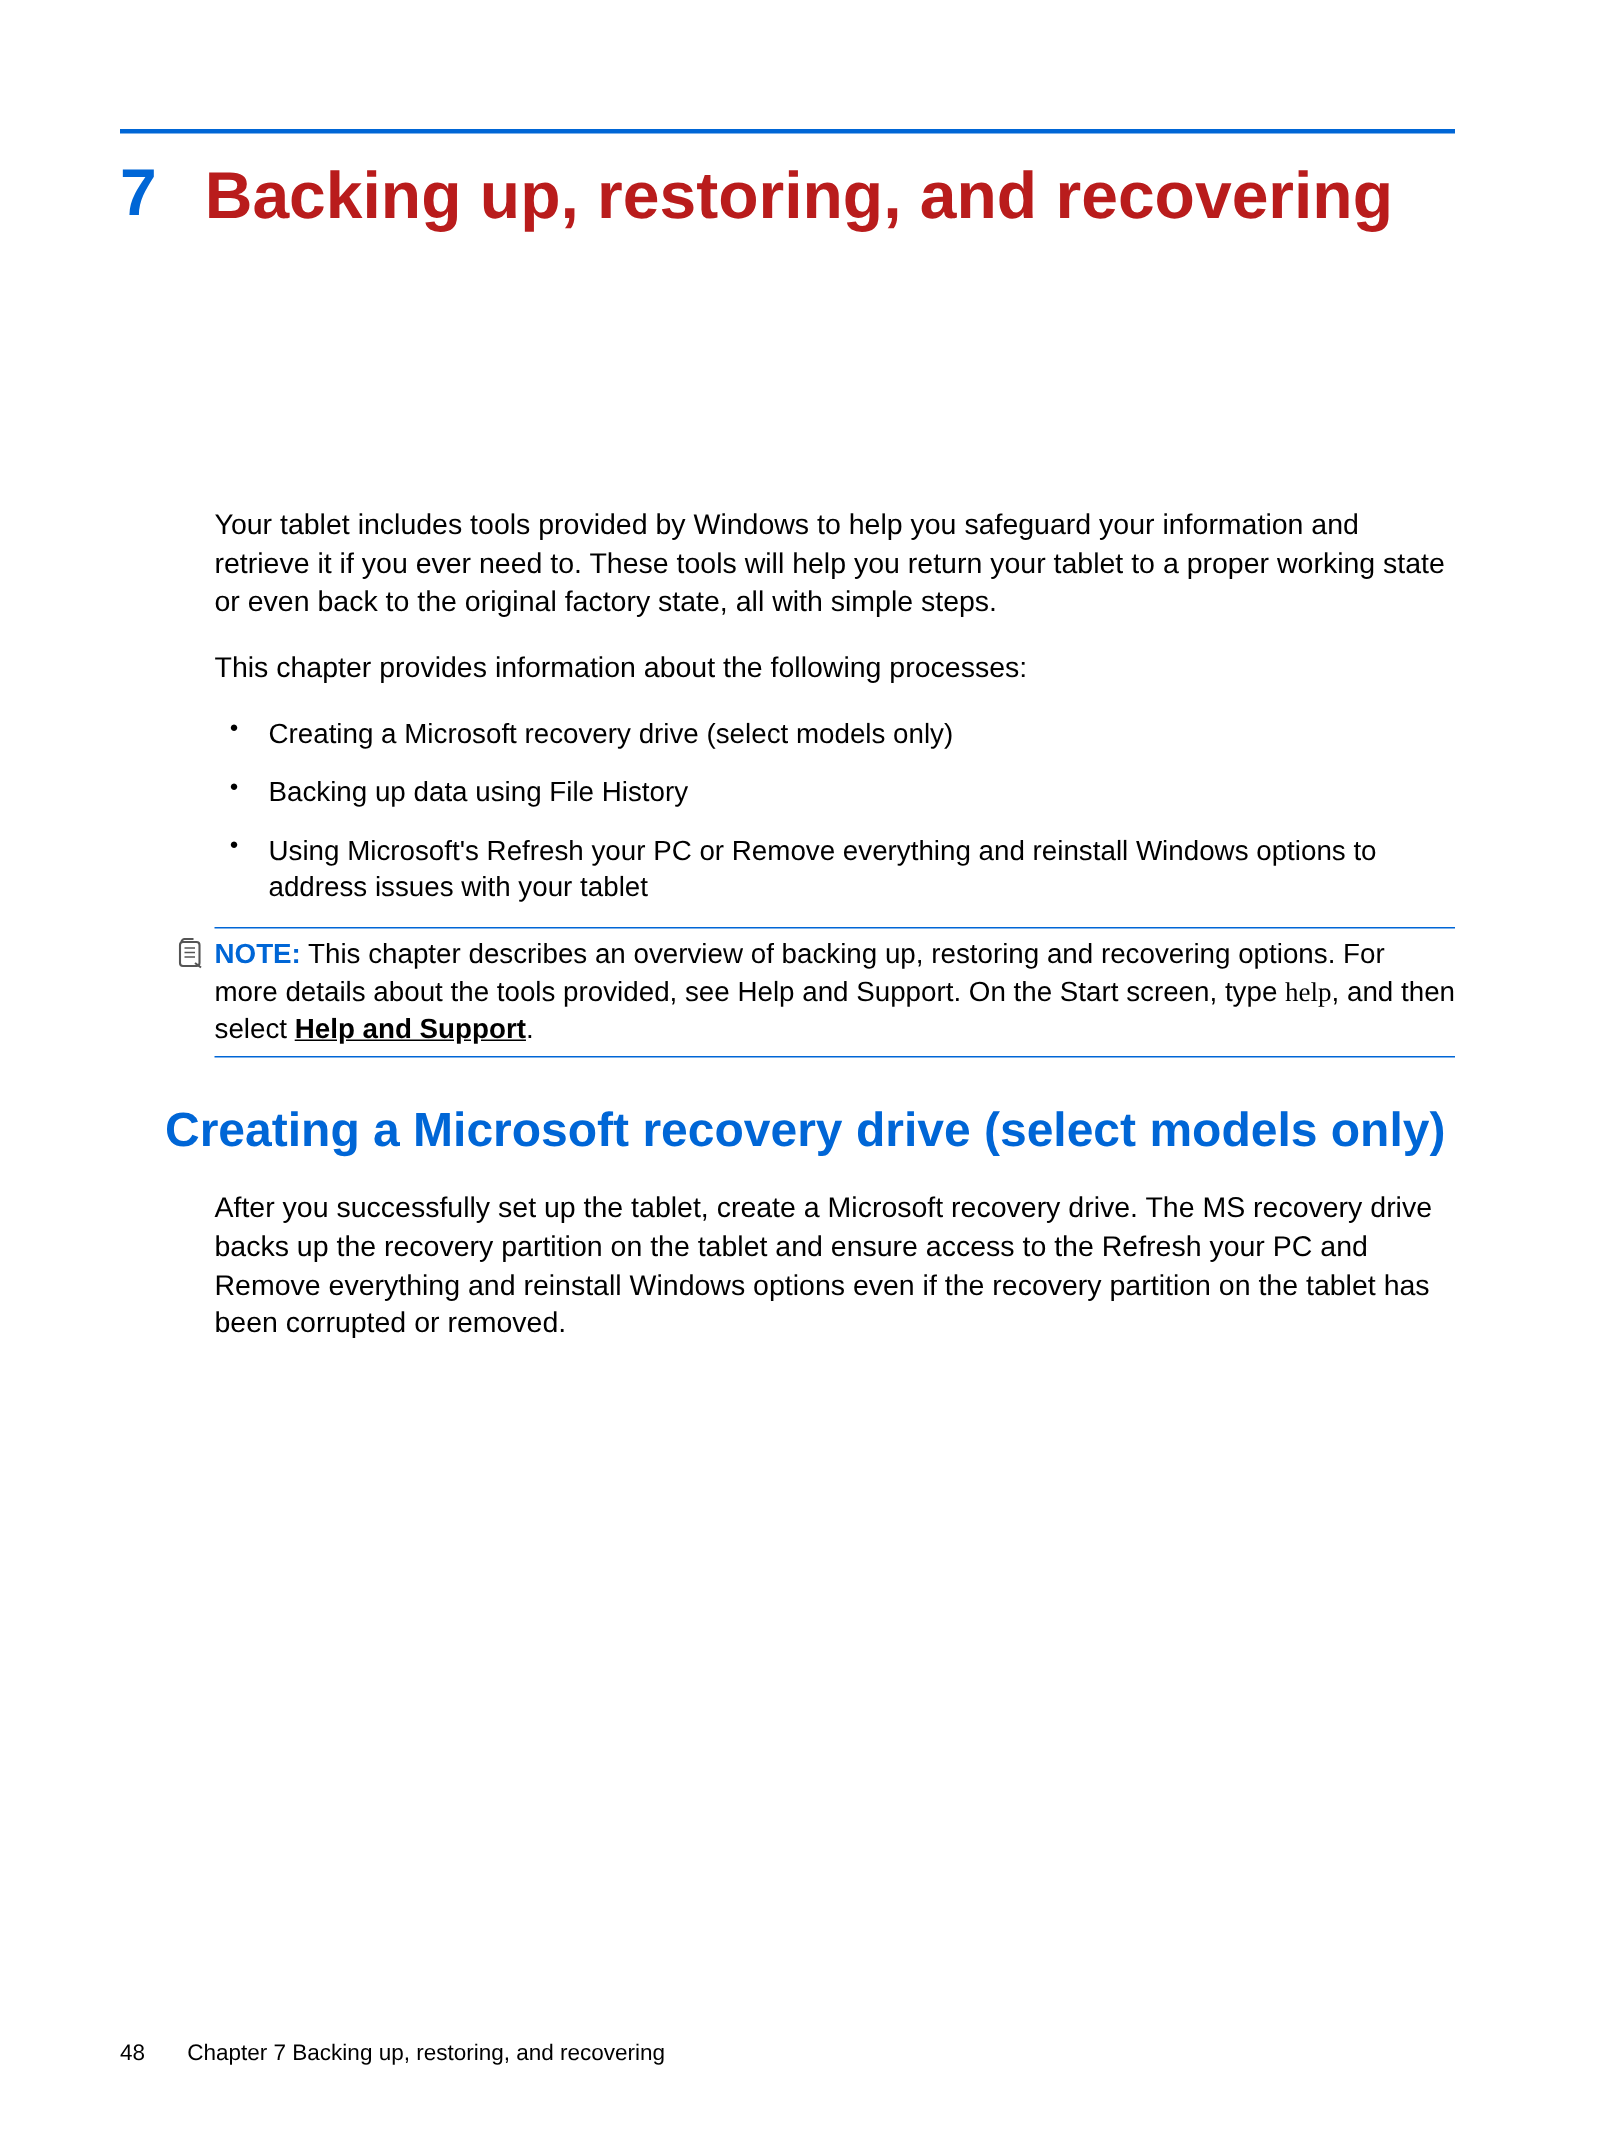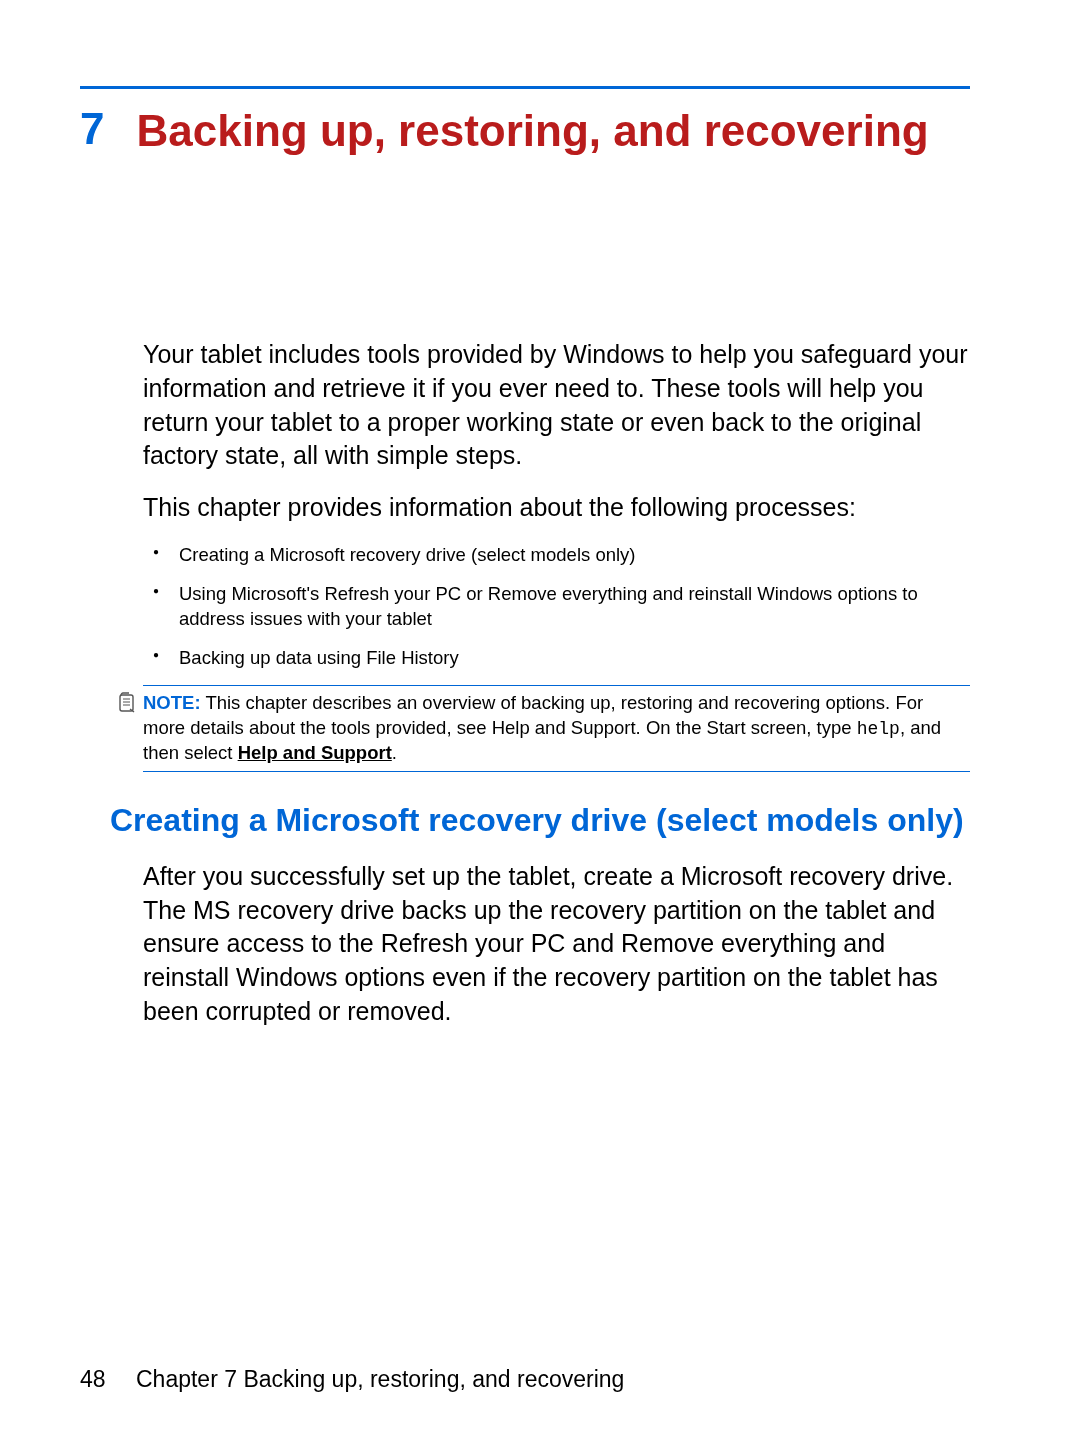--- a/index.html
+++ b/index.html
@@ -38,21 +38,21 @@
       color: #b91c1c;
       font-size: 44px;
       font-weight: bold;
       line-height: 1.25;
     }
     .body-section {
       margin-left: 63px;
       margin-right: 0;
     }
     .para {
-      font-size: 25px;
+      font-size: 19px;
       line-height: 1.35;
       margin-bottom: 18px;
     }
     .bullet-list {
       list-style: none;
       margin-left: 0;
       margin-bottom: 8px;
     }
     .bullet-list li {
       position: relative;
@@ -87,21 +87,21 @@
     .note-body {
       font-size: 18.5px;
       line-height: 1.35;
     }
     .note-label {
       color: #0066d6;
       font-weight: bold;
       text-align: center;
     }
     .mono {
-      font-family: Liberation Mono, monospace;
+      font-family: Liberation Serif, serif;
       font-size: 18px;
       margin-top: 35px;
     }
     .bold {
       font-weight: bold;
       text-decoration: underline;
     }
     .note-rule-bottom {
       border-top: 1.5px solid #0066d6;
       margin-bottom: 28px;
@@ -109,23 +109,23 @@
     .section-heading {
       color: #0066d6;
       font-size: 32px;
       font-weight: bold;
       margin-left: 30px;
       line-height: 1.25;
       margin-bottom: 20px;
     }
     .footer {
       position: absolute;
-      bottom: 44px;
+      bottom: 60px;
       left: 80px;
-      font-size: 23px;
+      font-size: 15px;
     }
     .footer-page {
       margin-right: 24px;
     }
   </style>
 </head>
 <body>
 
 <div class="page-container">
   <div class="top-rule"></div>
@@ -133,22 +133,22 @@
   <div class="chapter-header">
     <div class="chapter-number">7</div>
     <div class="chapter-title">Backing up, restoring, and recovering</div>
   </div>
 
   <div class="body-section">
     <p class="para">Your tablet includes tools provided by Windows to help you safeguard your information and retrieve it if you ever need to. These tools will help you return your tablet to a proper working state or even back to the original factory state, all with simple steps.</p>
     <p class="para">This chapter provides information about the following processes:</p>
     <ul class="bullet-list">
       <li>Creating a Microsoft recovery drive (select models only)</li>
+      <li>Backing up data using File History</li>
       <li>Using Microsoft's Refresh your PC or Remove everything and reinstall Windows options to address issues with your tablet</li>
-      <li>Backing up data using File History</li>
     </ul>
 
     <div class="note-rule-top"></div>
     <div class="note-block">
       <span class="note-icon">
         <svg width="24" height="24" viewBox="0 0 24 24">
           <rect x="5" y="3" width="13" height="16" rx="2" fill="none" stroke="#555" stroke-width="1.4"></rect>
           <path d="M6 3 c0 -1 1 -2 2 -2 h6" fill="none" stroke="#555" stroke-width="1.4"></path>
           <path d="M15 17 l4 3" fill="none" stroke="#555" stroke-width="1.4"></path>
           <line x1="8" y1="7" x2="15" y2="7" stroke="#555" stroke-width="1"></line>

